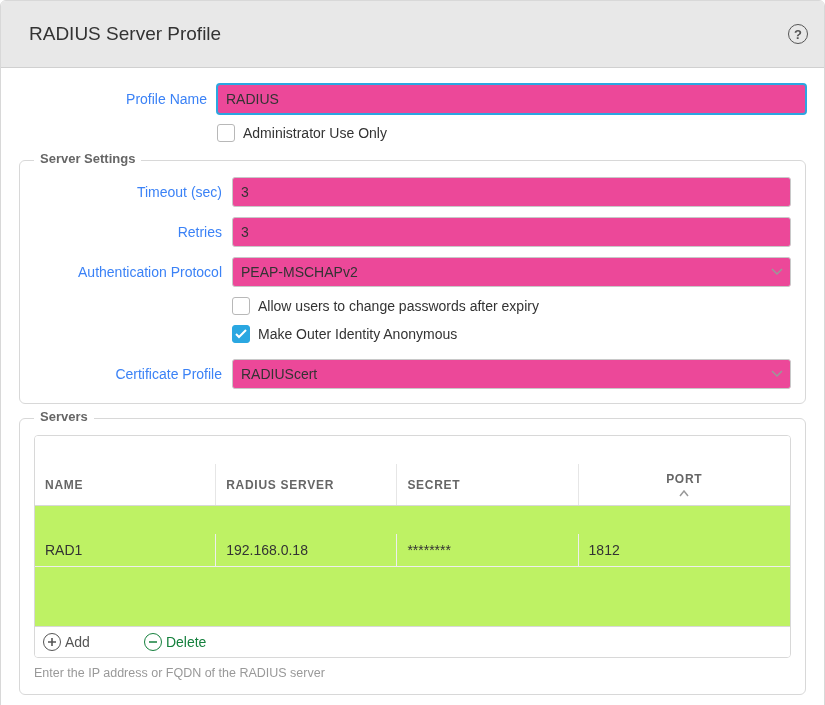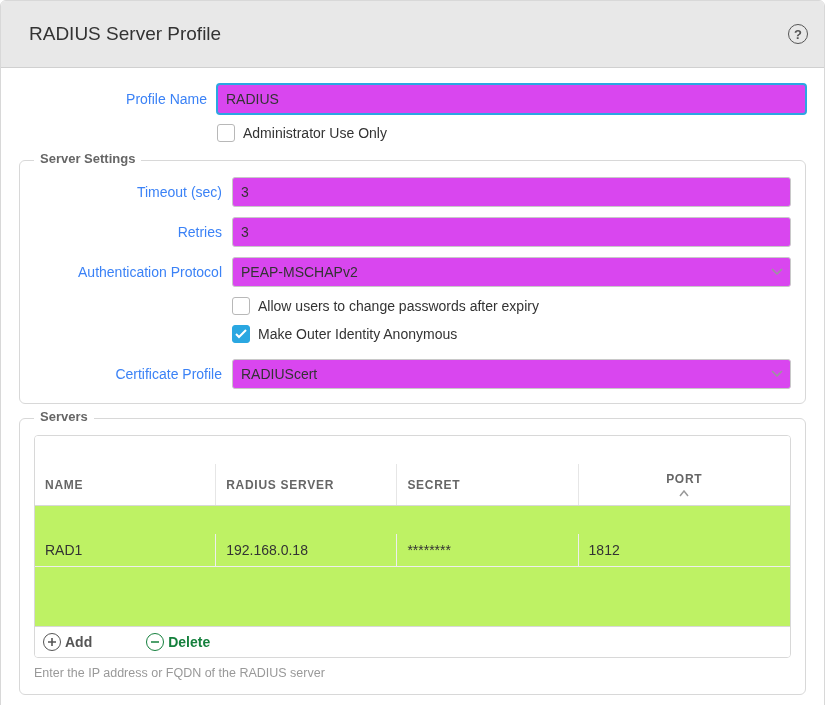--- a/index.html
+++ b/index.html
@@ -59,21 +59,21 @@
   }
   .text-input {
     width: 100%;
     height: 30px;
     border: 1px solid #c8c8c8;
     border-radius: 3px;
     padding: 0 8px;
     font-size: 14px;
     color: #333;
     outline: none;
-    background: #d946ef;
+    background: #ec4899;
   }
   .text-input.focus {
     border-color: #2aa7e1;
     box-shadow: 0 0 0 1px #2aa7e1;
   }
   .select-wrap {
     position: relative;
     width: 100%;
   }
   .select-wrap .text-input {
@@ -177,21 +177,20 @@
     display: flex;
     gap: 16px;
   }
   .tf-btn {
     display: inline-flex;
     align-items: center;
     gap: 4px;
     font-size: 14px;
     cursor: pointer;
     color: #555;
-    font-weight: bold;
   }
   .tf-btn.disabled { color: #15803d; cursor: default; padding-left: 38px; }
   .tf-icon {
     width: 18px; height: 18px;
     border: 1.6px solid currentColor;
     border-radius: 50%;
     display: inline-flex; align-items: center; justify-content: center;
     font-size: 13px;
   }
   .hint {

